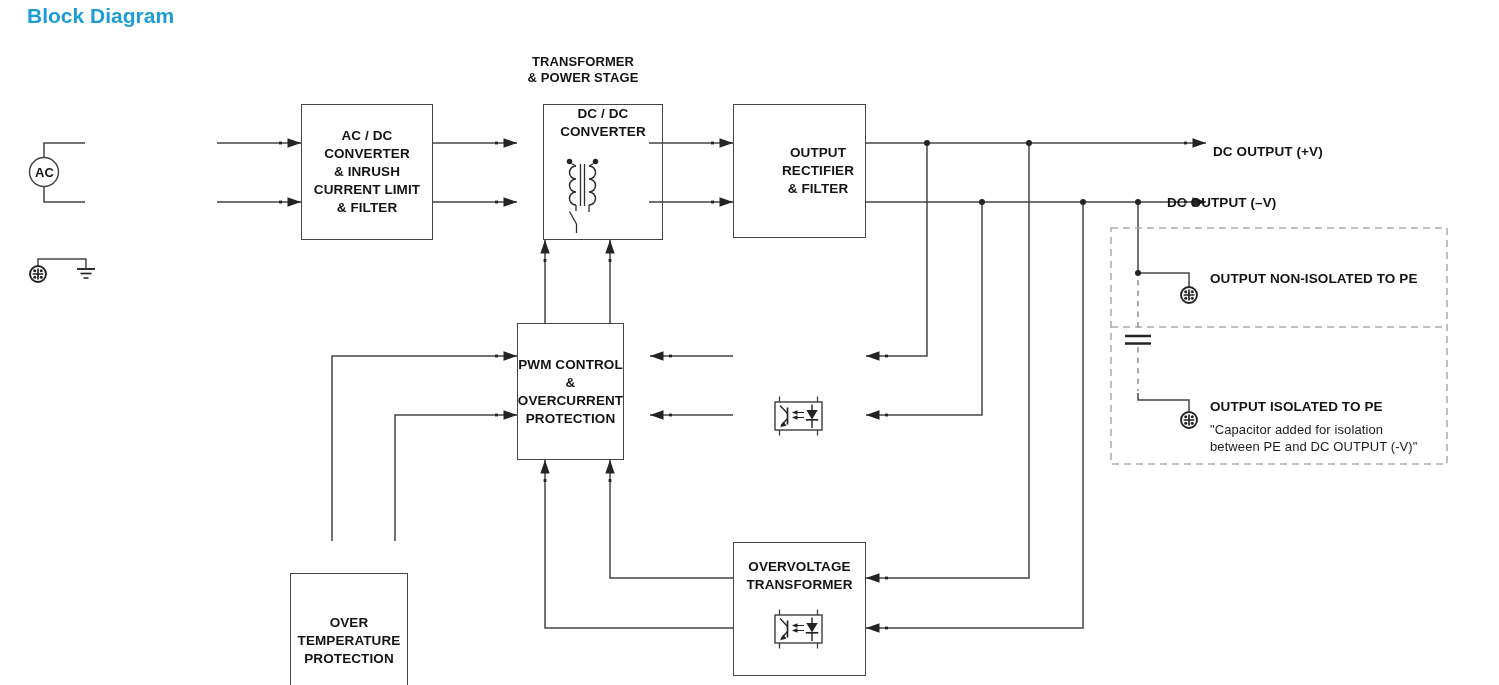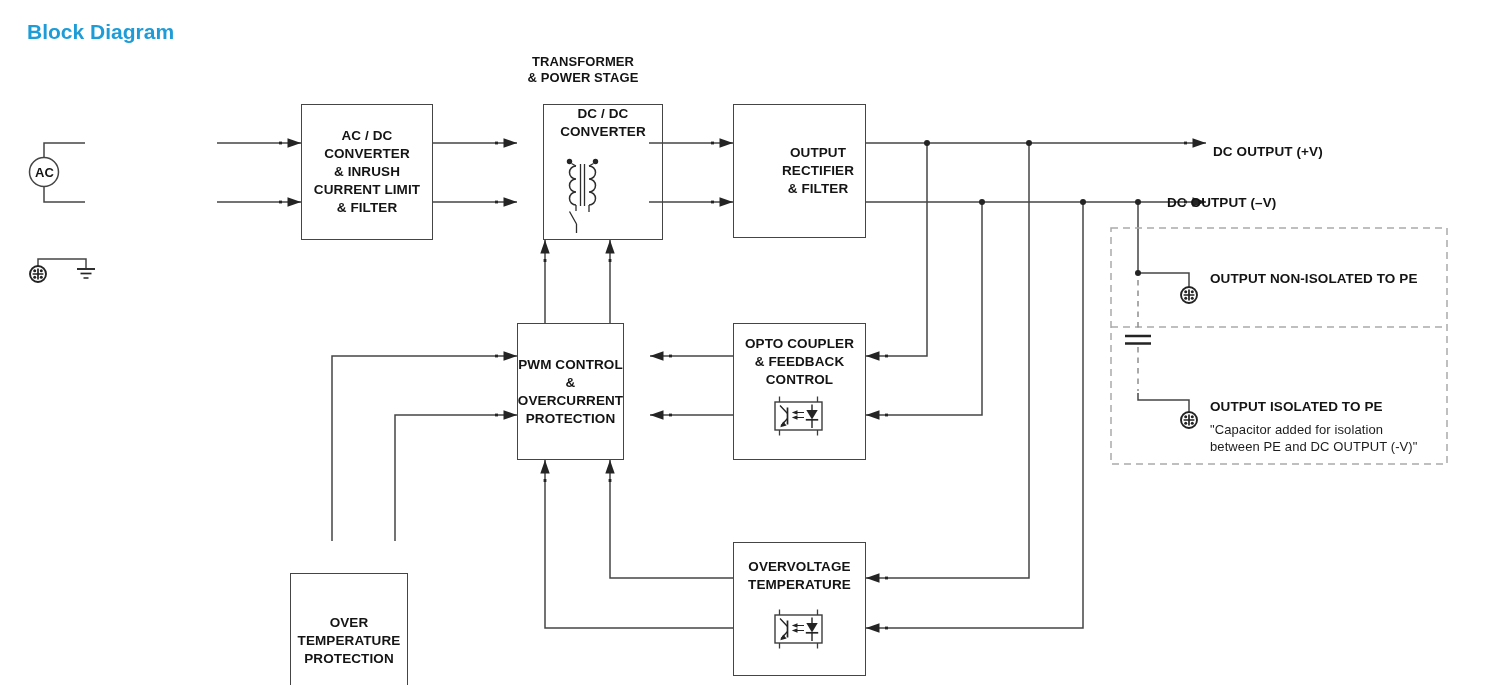--- a/index.html
+++ b/index.html
@@ -40,29 +40,26 @@
 
   <div class="block" style="left:733px;top:104px;width:133px;height:134px;padding-left:37px;">OUTPUT
 RECTIFIER
 &amp; FILTER</div>
 
   <div class="block" style="left:517px;top:323px;width:107px;height:137px;">PWM CONTROL
 &amp;
 OVERCURRENT
 PROTECTION</div>
 
-  <div class="block align-top" style="left:733px;top:323px;width:133px;height:137px;padding-top:11px;">OPTO COUPLER
-&amp; FEEDBACK
-CONTROL</div>
 
   <div class="block" style="left:290px;top:573px;width:118px;height:135px;">OVER TEMPERATURE
 PROTECTION</div>
 
   <div class="block align-top" style="left:733px;top:542px;width:133px;height:134px;padding-top:15px;">OVERVOLTAGE
-TEMPERATURE</div>
+TRANSFORMER</div>
 
   <svg id="overlay" width="1499" height="685" viewBox="0 0 1499 685">
     <defs>
       <marker id="ah" markerWidth="23" markerHeight="12" refX="22" refY="6" orient="auto" markerUnits="userSpaceOnUse">
         <rect x="0" y="4.6" width="3" height="2.8" fill="#242424"></rect>
         <path d="M8.5,1.3 L22,6 L8.5,10.7 Z" fill="#242424"></path>
       </marker>
 
       <g id="peSym">
         <circle cx="0" cy="0" r="8" fill="#fff" stroke="#222" stroke-width="1.9"></circle>
@@ -167,21 +164,21 @@
         <use href="#peSym" x="38" y="274"></use>
       </g>
     <g>
         <use href="#peSym" x="1189" y="295"></use>
       </g>
     <g>
         <use href="#peSym" x="1189" y="420"></use>
       </g>
   </svg>
 
-  <div class="lbl title" style="left:27px;top:20px;">Block Diagram</div>
+  <div class="lbl title" style="left:27px;top:4px;">Block Diagram</div>
 
   <div class="lbl center" style="left:495px;top:54px;width:176px;font-size:13px;">TRANSFORMER
 &amp; POWER STAGE</div>
 
   <div class="lbl center" style="left:30px;top:165px;width:29px;font-size:13px;">AC</div>
 
   <div class="lbl" style="left:1213px;top:136px;margin-top:8px;">DC OUTPUT (+V)</div>
 
   <div class="lbl" style="left:1167px;top:195px;">DC OUTPUT (–V)</div>
 

